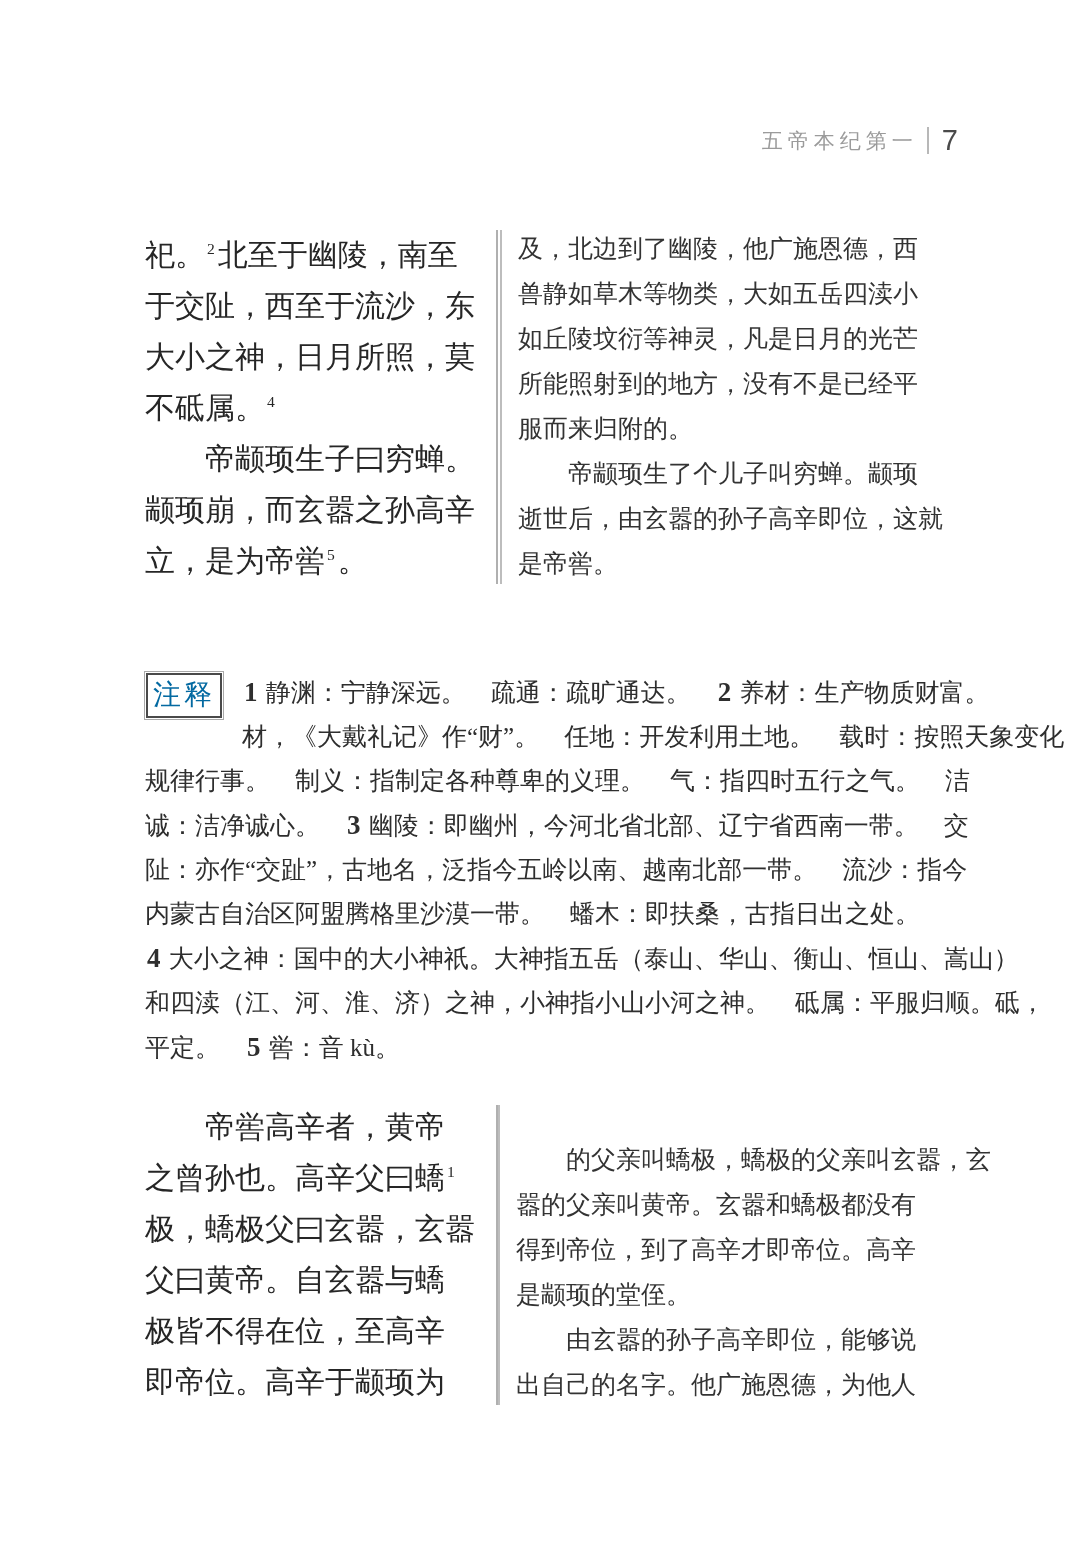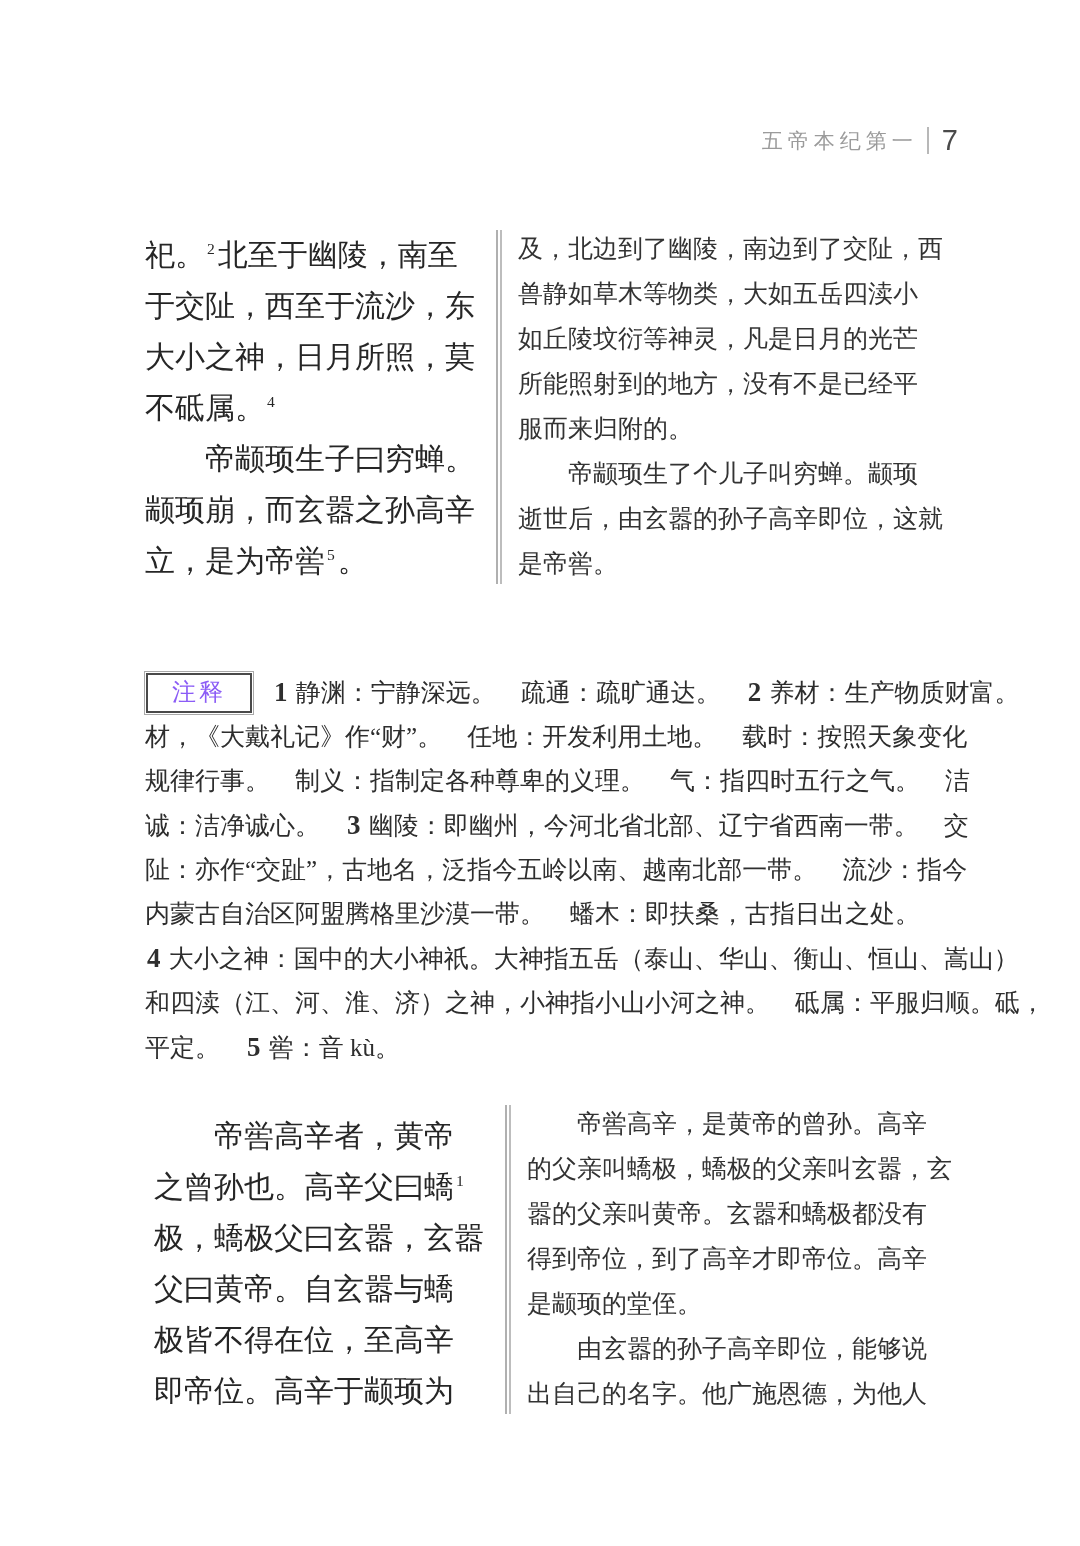--- a/index.html
+++ b/index.html
@@ -37,21 +37,21 @@
   .page-number{
     font-family:"Liberation Sans","DejaVu Sans",sans-serif;
     font-size:29px;color:var(--pagenum);line-height:1;
   }
   
   .two-col{
     position:absolute;left:145px;right:112px;
     display:flex;align-items:flex-end;
   }
   .sec-top{top:226px;}
-  .sec-bottom{top:1101px;margin-left:9px;}
+  .sec-bottom{top:1101px;}
   .col-classical{
     width:327px;flex:0 0 327px;
     font-size:30px;line-height:51px;
     color:var(--classical-ink);
   }
   .col-divider{
     width:2px;align-self:stretch;
     border-left:2px solid var(--divider);
     border-right:2px solid #bdbdbd;
     margin:4px 16px 2px 24px;
@@ -75,25 +75,25 @@
   .notes{
     position:absolute;top:670px;left:145px;width:815px;
     font-size:25px;line-height:44px;
     color:var(--notes-ink);
   }
   .notes-label{
     float:left;
     border:2px solid #4a4a4a;
     outline:1px solid #a9a9a9;
     outline-offset:1px;
-    padding:2px 24px 3px;
+    padding:2px 5px 3px;
     margin:3px 20px 0 1px;
-    font-size:24px;line-height:1.3;
+    font-size:28px;line-height:1.3;
     letter-spacing:3px;
-    color:#8b5cf6;
+    color:#0369a1;
   }
   b.nn{
     font-weight:bold;
     font-size:1.08em;
     margin:0 2px;
   }
 </style>
 </head>
 <body>
 
@@ -115,21 +115,21 @@
         </div>
         <div class="para indent">
           <div class="line">帝颛顼生子曰穷蝉。</div>
           <div class="line">颛顼崩，而玄嚣之孙高辛</div>
           <div class="line">立，是为帝喾<sup class="fn">5</sup>。</div>
         </div>
       </div>
     <div class="col-divider"></div>
     <div class="col-translation">
         <div class="para">
-          <div class="line">及，北边到了幽陵，南边到了交阯，西</div>
+          <div class="line">及，北边到了幽陵，他广施恩德，西</div>
           <div class="line">兽静如草木等物类，大如五岳四渎小</div>
           <div class="line">如丘陵坟衍等神灵，凡是日月的光芒</div>
           <div class="line">所能照射到的地方，没有不是已经平</div>
           <div class="line">服而来归附的。</div>
         </div>
         <div class="para indent">
           <div class="line">帝颛顼生了个儿子叫穷蝉。颛顼</div>
           <div class="line">逝世后，由玄嚣的孙子高辛即位，这就</div>
           <div class="line">是帝喾。</div>
         </div>
@@ -158,21 +158,20 @@
           <div class="line">之曾孙也。高辛父曰蟜<sup class="fn">1</sup></div>
           <div class="line">极，蟜极父曰玄嚣，玄嚣</div>
           <div class="line">父曰黄帝。自玄嚣与蟜</div>
           <div class="line">极皆不得在位，至高辛</div>
           <div class="line">即帝位。高辛于颛顼为</div>
         </div>
       </div>
     <div class="col-divider"></div>
     <div class="col-translation">
         <div class="para indent">
-          <div class="line">帝喾高辛，是黄帝的曾孙。高辛</div>
           <div class="line">的父亲叫蟜极，蟜极的父亲叫玄嚣，玄</div>
           <div class="line">嚣的父亲叫黄帝。玄嚣和蟜极都没有</div>
           <div class="line">得到帝位，到了高辛才即帝位。高辛</div>
           <div class="line">是颛顼的堂侄。</div>
         </div>
         <div class="para indent">
           <div class="line">由玄嚣的孙子高辛即位，能够说</div>
           <div class="line">出自己的名字。他广施恩德，为他人</div>
         </div>
       </div>

